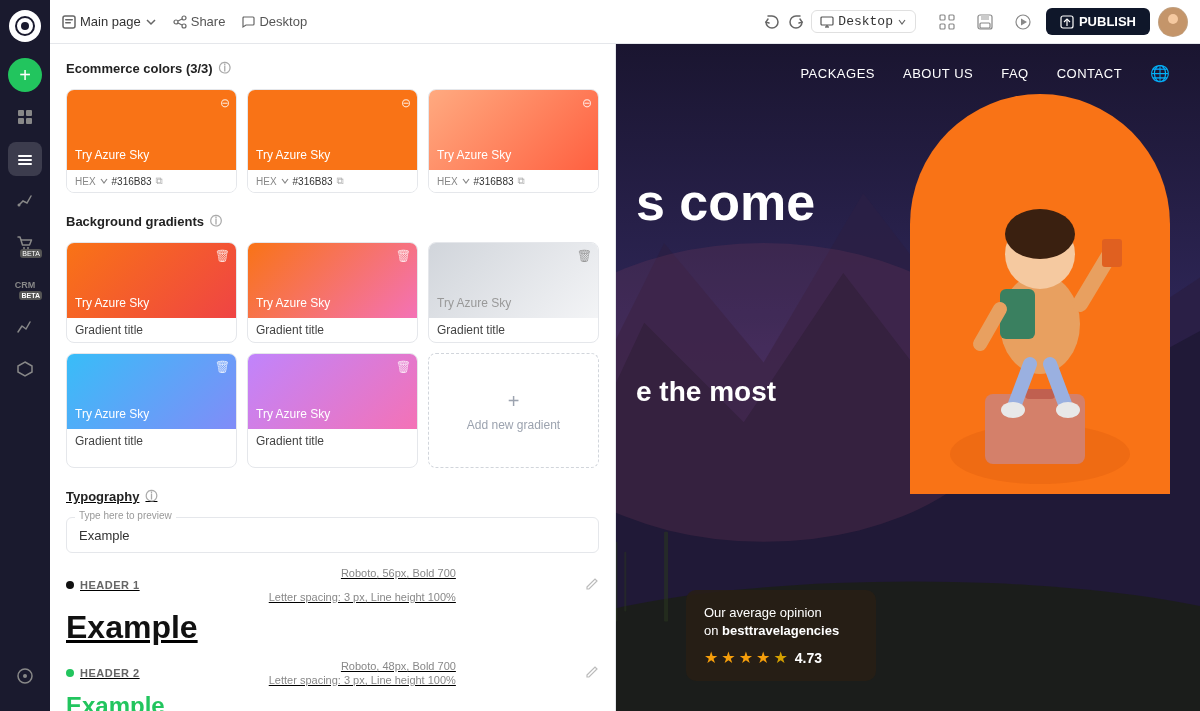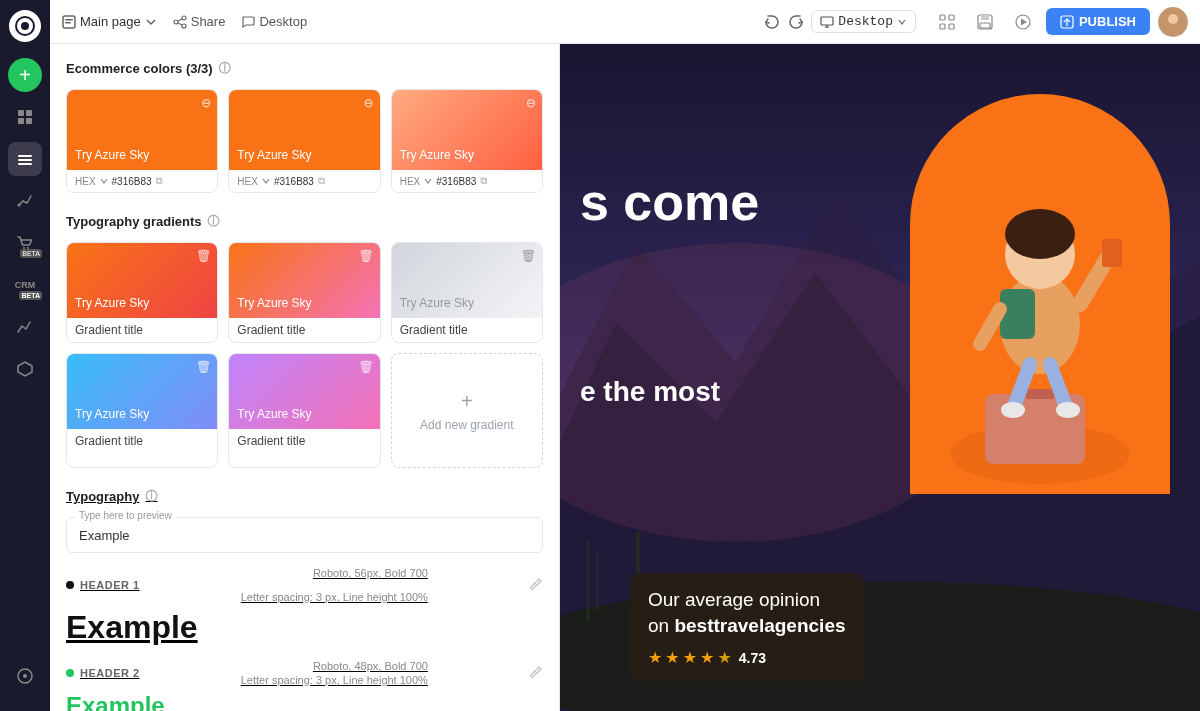--- a/index.html
+++ b/index.html
@@ -69,21 +69,21 @@
     }
     .topbar-left { display: flex; align-items: center; gap: 16px; flex: 1; }
     .topbar-page-name { display: flex; align-items: center; gap: 4px; font-size: 13px; color: #333; cursor: pointer; }
     .topbar-share { display: flex; align-items: center; gap: 4px; font-size: 13px; color: #555; cursor: pointer; }
     .topbar-comments { display: flex; align-items: center; gap: 4px; font-size: 13px; color: #555; cursor: pointer; }
     .topbar-center { display: flex; align-items: center; gap: 6px; }
     .topbar-device { display: flex; align-items: center; gap: 4px; font-size: 13px; color: #333; cursor: pointer; border: 1px solid #e0e0e0; border-radius: 6px; padding: 3px 8px; font-family: Liberation Mono, monospace; }
     .topbar-right { display: flex; align-items: center; gap: 8px; }
     .topbar-icon-btn { width: 30px; height: 30px; display: flex; align-items: center; justify-content: center; cursor: pointer; color: #666; font-size: 16px; }
     .publish-btn {
-      background: #3b82f6;
+      background: #0f172a;
       color: #fff;
       border: none;
       border-radius: 6px;
       padding: 6px 14px;
       font-size: 13px;
       font-weight: 600;
       cursor: pointer;
       display: flex; align-items: center; gap: 5px;
     }
     .avatar {
@@ -93,21 +93,21 @@
       overflow: hidden;
       display: flex; align-items: center; justify-content: center;
       font-size: 14px;
     }
 
     
     .content-area { flex: 1; display: flex; overflow: hidden; }
 
     
     .left-panel {
-      width: 510px;
+      width: 566px;
       background: #fff;
       overflow-y: auto;
       border-right: 1px solid #e5e7eb;
       padding: 16px;
     }
 
     .section-title {
       font-size: 13px;
       font-weight: 600;
       color: #222;
@@ -296,21 +296,21 @@
     .rating-card {
       position: absolute;
       bottom: 30px;
       left: 70px;
       background: rgba(40,30,20,0.85);
       border-radius: 10px;
       padding: 14px 18px;
       z-index: 3;
       min-width: 190px;
     }
-    .rating-text { color: #fff; font-size: 19px; line-height: 1.4; margin-bottom: 8px; }
+    .rating-text { color: #fff; font-size: 13px; line-height: 1.4; margin-bottom: 8px; }
     .rating-bold { font-weight: 700; }
     .stars { display: flex; align-items: center; gap: 3px; }
     .star { color: #f59e0b; font-size: 16px; }
     .rating-num { color: #fff; font-size: 14px; font-weight: 600; margin-left: 4px; }
 
     
     .left-panel::-webkit-scrollbar { width: 4px; }
     .left-panel::-webkit-scrollbar-track { background: #f1f1f1; }
     .left-panel::-webkit-scrollbar-thumb { background: #ccc; border-radius: 2px; }
 
@@ -528,21 +528,21 @@
             <svg width="8" height="8" viewBox="0 0 8 8">
                 <polyline points="1,2 4,6 7,2" stroke="#888" stroke-width="1.2" fill="none"></polyline>
               </svg>
             <span class="hex-value">#316B83</span>
             <span class="hex-copy">⧉</span>
           </div>
         </div>
       </div>
 
       <div class="section-title">
-        <span>Typography gradients</span>
+        <span>Background gradients</span>
         <span class="info-icon">ⓘ</span>
       </div>
       <div class="gradient-grid">
 
         <div class="gradient-card">
           <div class="gradient-block" style="background: linear-gradient(135deg, #f97316, #ef4444);">
             <span class="gradient-label">Try Azure Sky</span>
             <span class="gradient-remove">🗑</span>
           </div>
           <div class="gradient-title">Gradient title</div>
@@ -651,20 +651,27 @@
 
           <ellipse cx="350" cy="620" rx="400" ry="80" fill="#1a2010" opacity="0.7"></ellipse>
 
           <rect x="50" y="500" width="3" height="80" fill="#2a3520" opacity="0.6" rx="1"></rect>
           <rect x="60" y="510" width="2" height="60" fill="#2a3520" opacity="0.5" rx="1"></rect>
           <rect x="100" y="490" width="4" height="90" fill="#2a3520" opacity="0.6" rx="1"></rect>
 
           <ellipse cx="200" cy="350" rx="250" ry="150" fill="#8b4060" opacity="0.2"></ellipse>
         </svg>
 
+        <div class="preview-navbar">
+          <span class="preview-nav-link">PACKAGES</span>
+          <span class="preview-nav-link">ABOUT US</span>
+          <span class="preview-nav-link">FAQ</span>
+          <span class="preview-nav-link">CONTACT</span>
+          <span class="preview-nav-globe">🌐</span>
+        </div>
 
         <div style="position:absolute; left:20px; top:130px; z-index:2;">
           <div style="font-size:52px; font-weight:800; color:#fff; line-height:1.1;">s come</div>
         </div>
         <div style="position:absolute; left:20px; top:332px; z-index:2;">
           <div style="font-size:28px; font-weight:700; color:#fff;">e the most</div>
         </div>
 
         <div style="position:absolute; right:30px; top:50px; width:260px; height:400px; background:#f97316; border-radius:130px 130px 0 0; z-index:3; overflow:hidden;">
           

